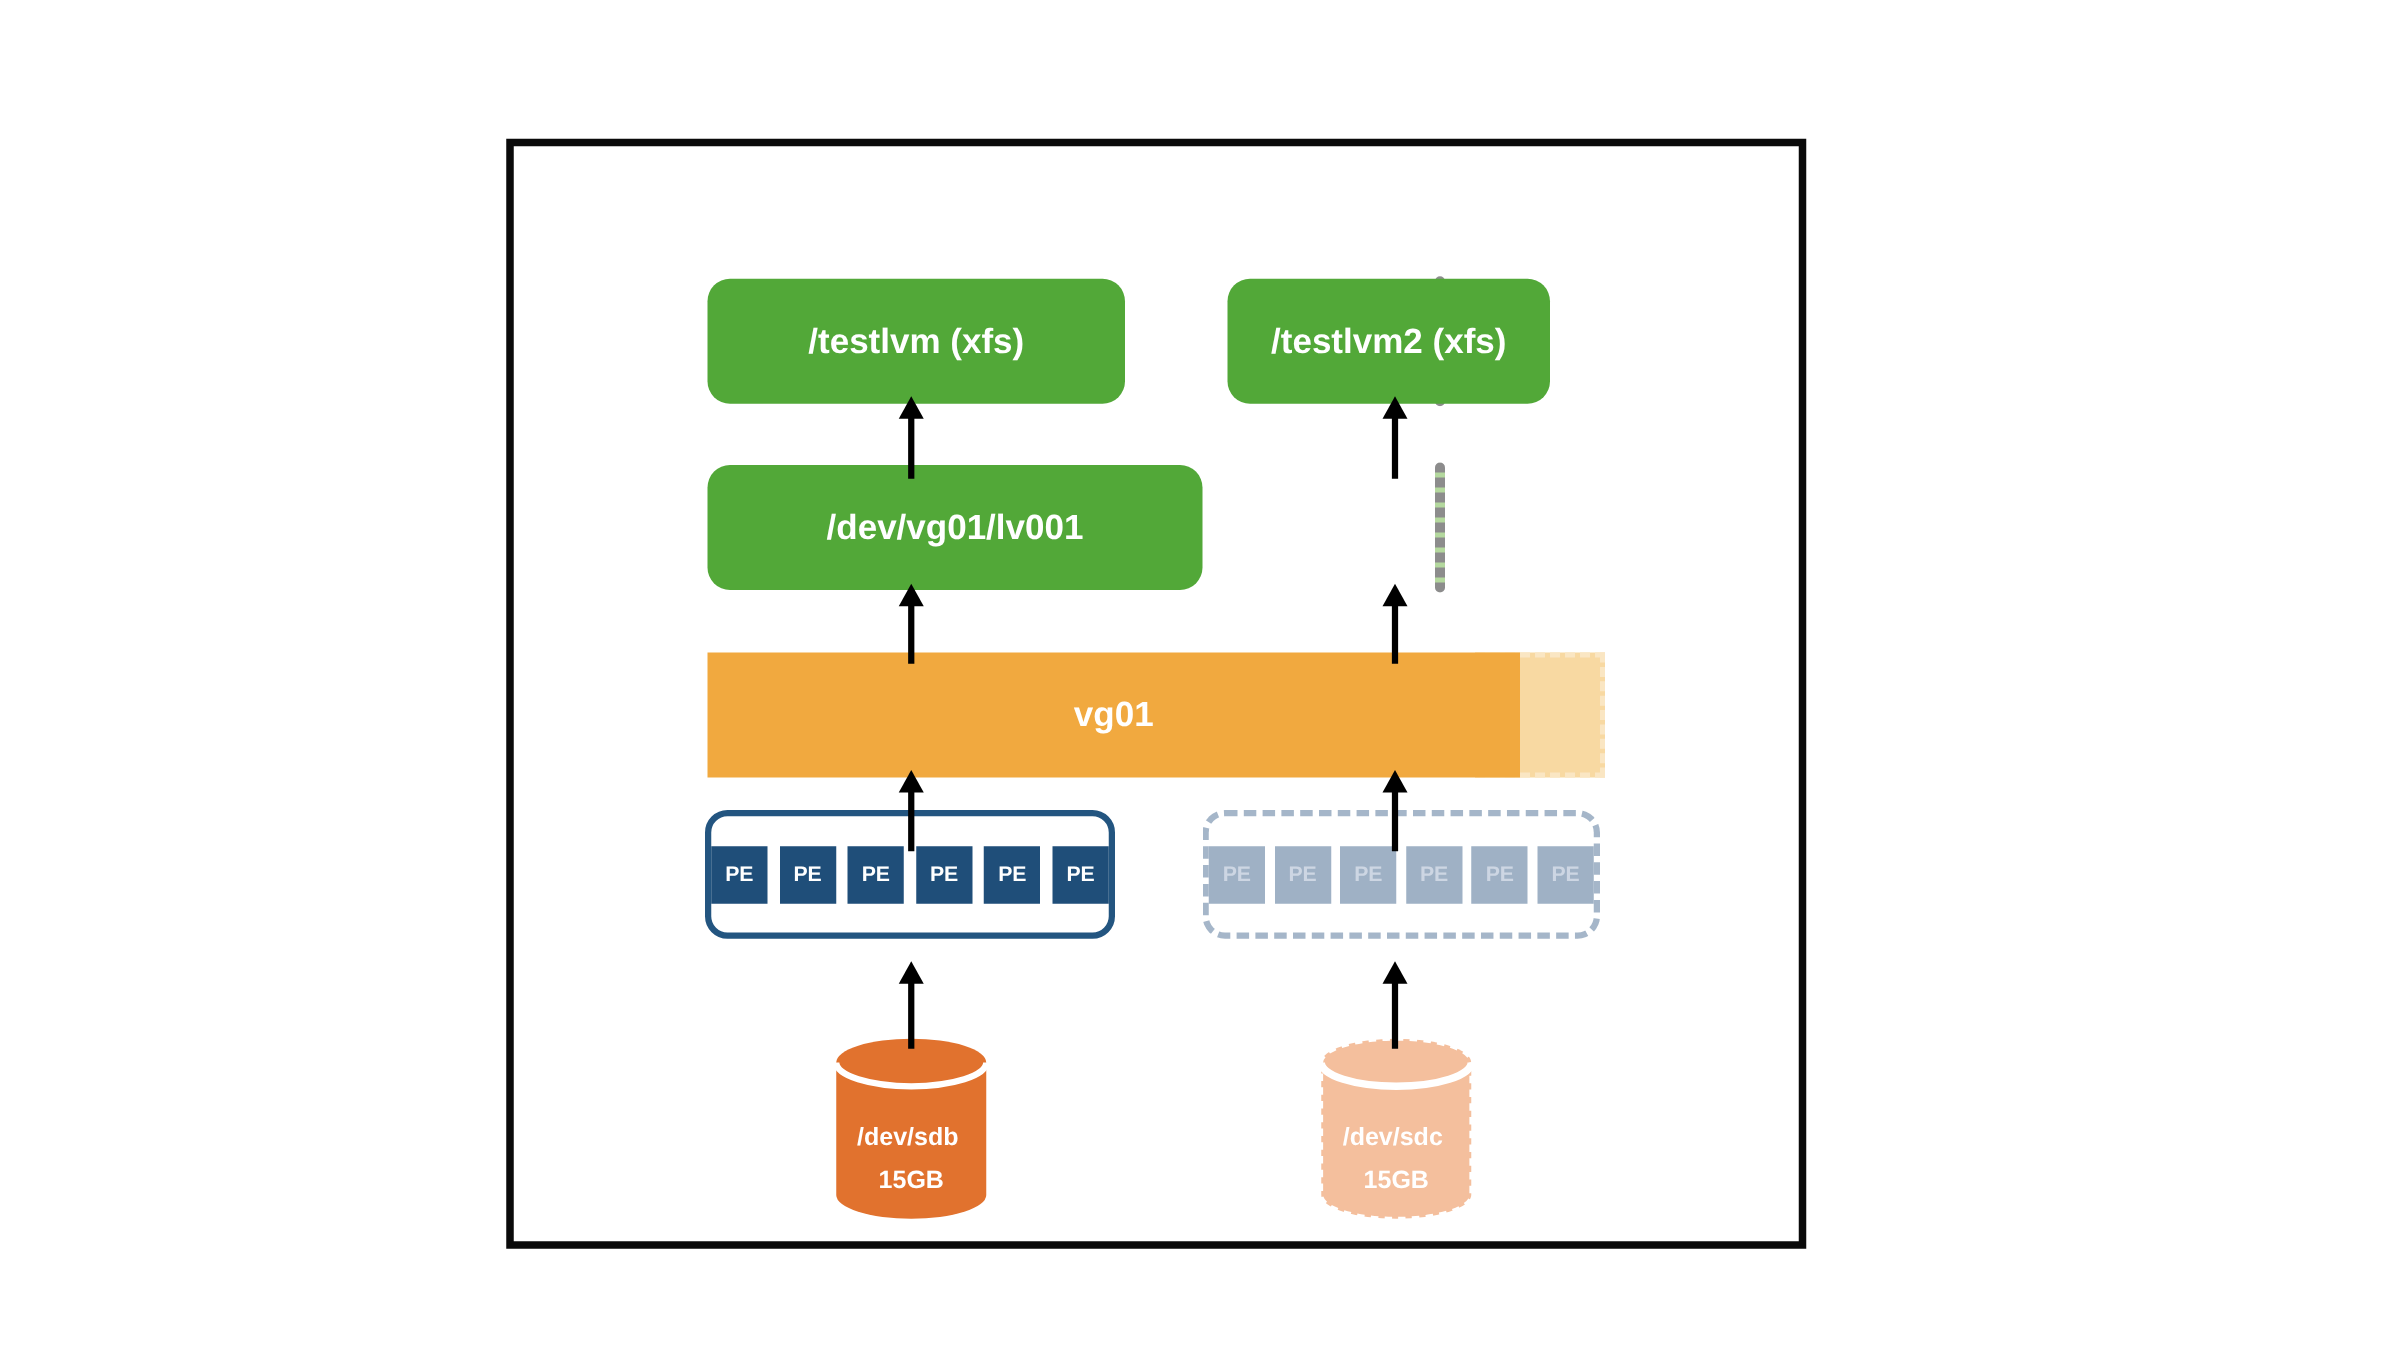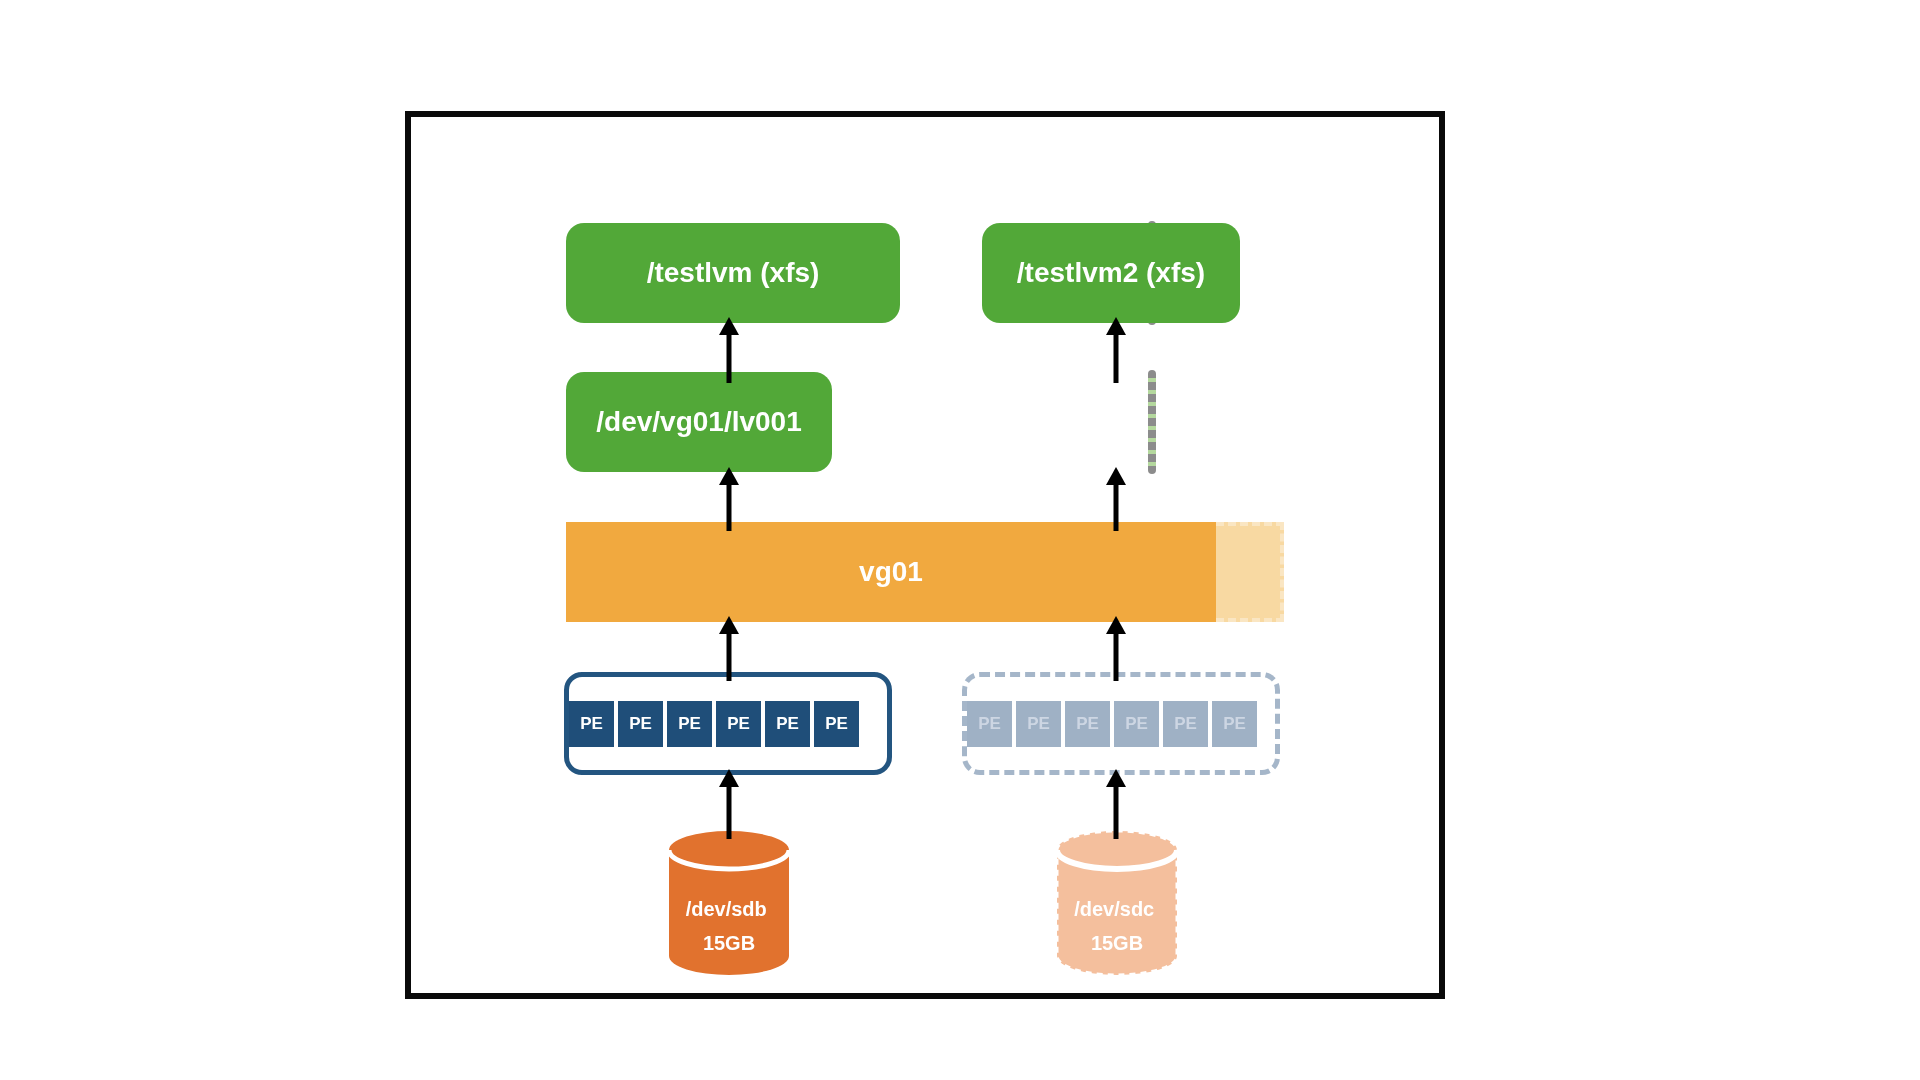--- a/index.html
+++ b/index.html
@@ -28,22 +28,22 @@
     position:absolute;left:566px;top:522px;width:650px;height:100px;background:#f1a93f;
     color:#ffffff;font-weight:bold;font-size:28px;
     display:flex;align-items:center;justify-content:center;z-index:2;
   }
   .oext{
     position:absolute;left:1180px;top:522px;width:96px;height:92px;background:#f8d9a2;
     border:4px dashed #fae6c3;z-index:1;
   }
   
   .pebox{
-    position:absolute;top:672px;height:103px;background:#ffffff;border-radius:18px;
-    box-sizing:border-box;display:flex;align-items:center;justify-content:flex-start;
+    position:absolute;top:648px;height:103px;background:#ffffff;border-radius:18px;
+    box-sizing:border-box;display:flex;align-items:center;justify-content:space-between;
     gap:4px;z-index:2;
   }
   .pebox.active{left:564px;width:328px;border:5px solid #235580;}
   .pebox.planned{left:962px;width:318px;border:5px dashed #a5b6c9;}
   .pe-cell{
     width:45px;height:46px;display:flex;align-items:center;justify-content:center;
     font-weight:bold;font-size:17px;
   }
   .pebox.active .pe-cell{background:#1f4e79;color:#ffffff;}
   .pebox.planned .pe-cell{background:#9fb1c5;color:#cdd6e3;}
@@ -59,21 +59,21 @@
 
   <div class="gext" style="left:1148px;top:221px;"></div>
   <div class="gbox" style="left:566px;top:223px;width:334px;">
     <span>/testlvm (xfs)</span>
   </div>
   <div class="gbox" style="left:958px;top:223px;width:258px;margin-left:24px;">
     <span>/testlvm2 (xfs)</span>
   </div>
 
   <div class="gext" style="left:1148px;top:370px;"></div>
-  <div class="gbox" style="left:566px;top:372px;width:266px;">
+  <div class="gbox" style="left:566px;top:372px;width:396px;">
     <span>/dev/vg01/lv001</span>
   </div>
 
   <div class="oext"></div>
   <div class="vgbar">
     <span>vg01</span>
   </div>
 
   <div class="pebox active">
     <span class="pe-cell">PE</span>

